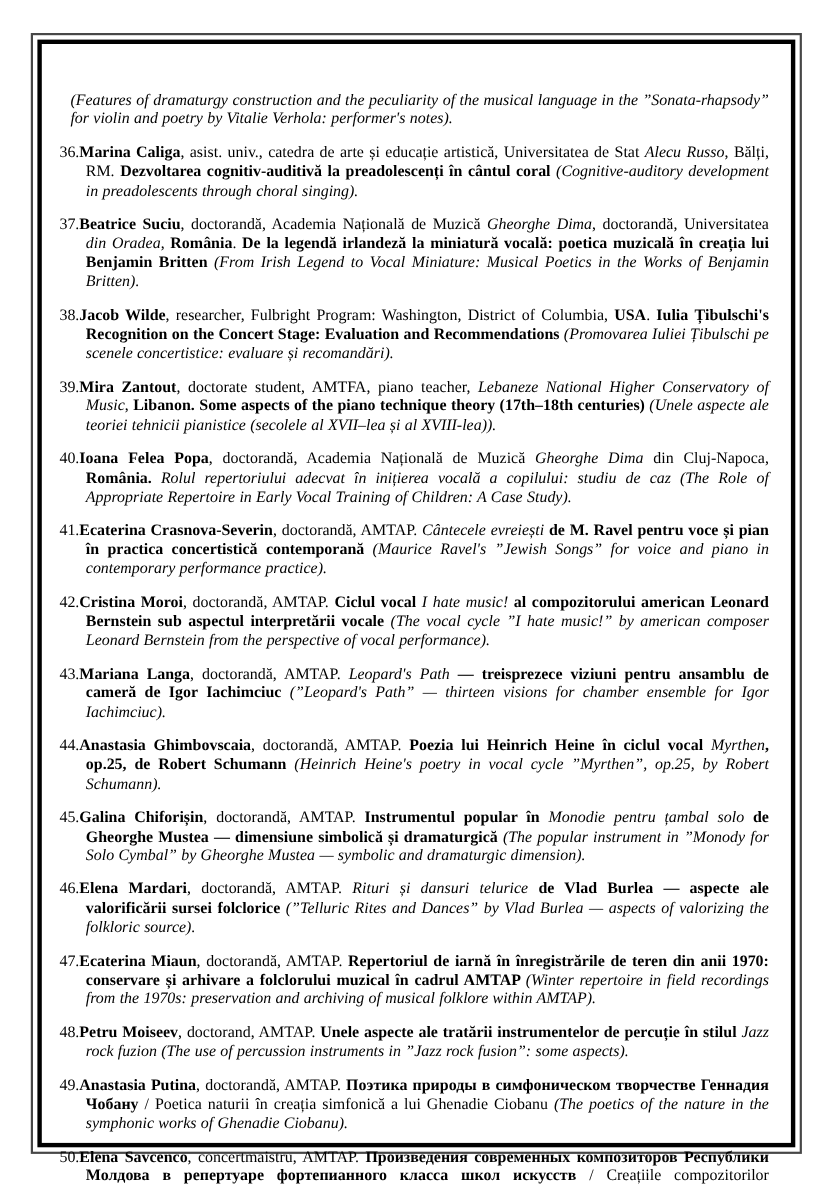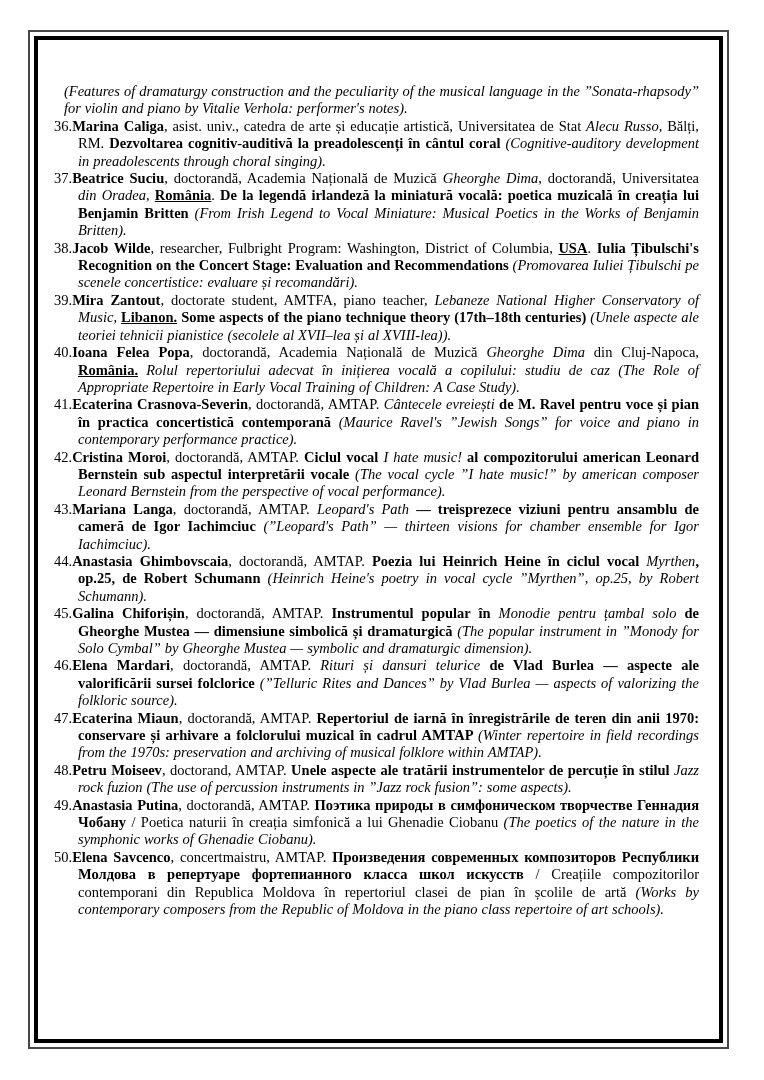--- a/index.html
+++ b/index.html
@@ -31,35 +31,36 @@
   }
   .intro {
     margin-left: 10px;
     text-align: justify;
   }
   .items-list { }
   .item {
     text-align: justify;
     padding-left: 24px;
     text-indent: -24px;
+    margin-top: 13px;
   }
   .item-number { font-weight: normal; }
   .seg-r  { }
   .seg-b  { font-weight: 700; }
   .seg-i  { font-style: italic; }
   .seg-bi { font-weight: 400; font-style: italic; }
-  .seg-bu { font-weight: 700; text-decoration: underline; }
+  .seg-bu { font-weight: 700; }
 </style>
 </head>
 <body>
 
 <div class="page-frame">
   <div class="page-inner">
     <div class="content">
-      <div class="intro"><span class="seg-i">(Features of dramaturgy construction and the peculiarity of the musical language in the ”Sonata-rhapsody” for violin and piano by Vitalie Verhola: performer's notes).</span></div>
+      <div class="intro"><span class="seg-i">(Features of dramaturgy construction and the peculiarity of the musical language in the ”Sonata-rhapsody” for violin and poetry by Vitalie Verhola: performer's notes).</span></div>
       <div class="items-list">
           <div class="item"><span class="item-number">36.</span><span class="seg-b">Marina Caliga</span><span class="seg-r">, asist. univ., catedra de arte și educație artistică, Universitatea de Stat </span><span class="seg-i">Alecu Russo</span><span class="seg-r">, Bălți, RM. </span><span class="seg-b">Dezvoltarea cognitiv-auditivă la preadolescenți în cântul coral </span><span class="seg-i">(Cognitive-auditory development in preadolescents through choral singing).</span></div>
           <div class="item"><span class="item-number">37.</span><span class="seg-b">Beatrice Suciu</span><span class="seg-r">, doctorandă, Academia Națională de Muzică </span><span class="seg-i">Gheorghe Dima</span><span class="seg-r">, doctorandă, Universitatea </span><span class="seg-i">din Oradea</span><span class="seg-r">, </span><span class="seg-bu">România</span><span class="seg-r">. </span><span class="seg-b">De la legendă irlandeză la miniatură vocală: poetica muzicală în creația lui Benjamin Britten </span><span class="seg-i">(From Irish Legend to Vocal Miniature: Musical Poetics in the Works of Benjamin Britten).</span></div>
           <div class="item"><span class="item-number">38.</span><span class="seg-b">Jacob Wilde</span><span class="seg-r">, researcher, Fulbright Program: Washington, District of Columbia, </span><span class="seg-bu">USA</span><span class="seg-r">. </span><span class="seg-b">Iulia Țibulschi's Recognition on the Concert Stage: Evaluation and Recommendations </span><span class="seg-i">(Promovarea Iuliei Țibulschi pe scenele concertistice: evaluare și recomandări).</span></div>
           <div class="item"><span class="item-number">39.</span><span class="seg-b">Mira Zantout</span><span class="seg-r">, doctorate student, AMTFA, piano teacher, </span><span class="seg-i">Lebaneze National Higher Conservatory of Music</span><span class="seg-r">, </span><span class="seg-bu">Libanon.</span><span class="seg-r"> </span><span class="seg-b">Some aspects of the piano technique theory (17th–18th centuries) </span><span class="seg-i">(Unele aspecte ale teoriei tehnicii pianistice (secolele al XVII–lea și al XVIII-lea)).</span></div>
           <div class="item"><span class="item-number">40.</span><span class="seg-b">Ioana Felea Popa</span><span class="seg-r">, doctorandă, Academia Națională de Muzică </span><span class="seg-i">Gheorghe Dima</span><span class="seg-r"> din Cluj-Napoca, </span><span class="seg-bu">România.</span><span class="seg-r"> </span><span class="seg-bi">Rolul repertoriului adecvat în inițierea vocală a copilului: studiu de caz </span><span class="seg-i">(The Role of Appropriate Repertoire in Early Vocal Training of Children: A Case Study).</span></div>
           <div class="item"><span class="item-number">41.</span><span class="seg-b">Ecaterina Crasnova-Severin</span><span class="seg-r">, doctorandă, AMTAP. </span><span class="seg-bi">Cântecele evreiești</span><span class="seg-b"> de M. Ravel pentru voce și pian în practica concertistică contemporană </span><span class="seg-i">(Maurice Ravel's ”Jewish Songs” for voice and piano in contemporary performance practice).</span></div>
           <div class="item"><span class="item-number">42.</span><span class="seg-b">Cristina Moroi</span><span class="seg-r">, doctorandă, AMTAP. </span><span class="seg-b">Ciclul vocal </span><span class="seg-bi">I hate music!</span><span class="seg-b"> al compozitorului american Leonard Bernstein sub aspectul interpretării vocale </span><span class="seg-i">(The vocal cycle ”I hate music!” by american composer Leonard Bernstein from the perspective of vocal performance).</span></div>
           <div class="item"><span class="item-number">43.</span><span class="seg-b">Mariana Langa</span><span class="seg-r">, doctorandă, AMTAP. </span><span class="seg-bi">Leopard's Path</span><span class="seg-b"> — treisprezece viziuni pentru ansamblu de cameră de Igor Iachimciuc </span><span class="seg-i">(”Leopard's Path” — thirteen visions for chamber ensemble for Igor Iachimciuc).</span></div>
           <div class="item"><span class="item-number">44.</span><span class="seg-b">Anastasia Ghimbovscaia</span><span class="seg-r">, doctorandă, AMTAP. </span><span class="seg-b">Poezia lui Heinrich Heine în ciclul vocal </span><span class="seg-bi">Myrthen</span><span class="seg-b">, op.25, de Robert Schumann </span><span class="seg-i">(Heinrich Heine's poetry in vocal cycle ”Myrthen”, op.25, by Robert Schumann).</span></div>

